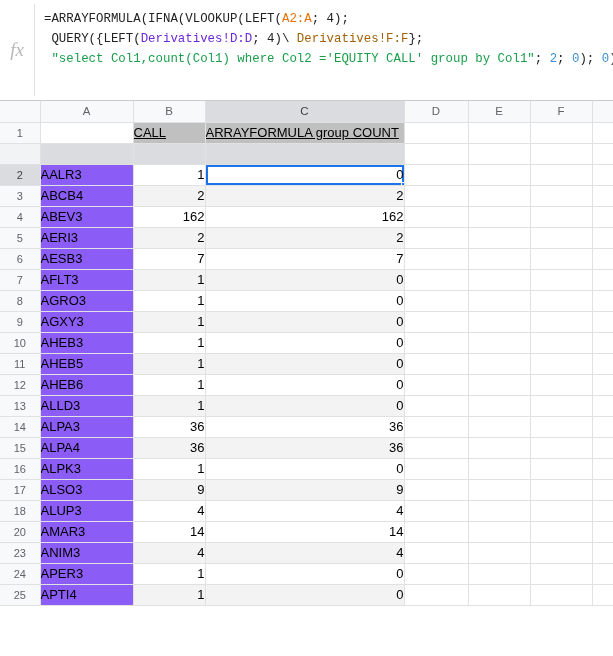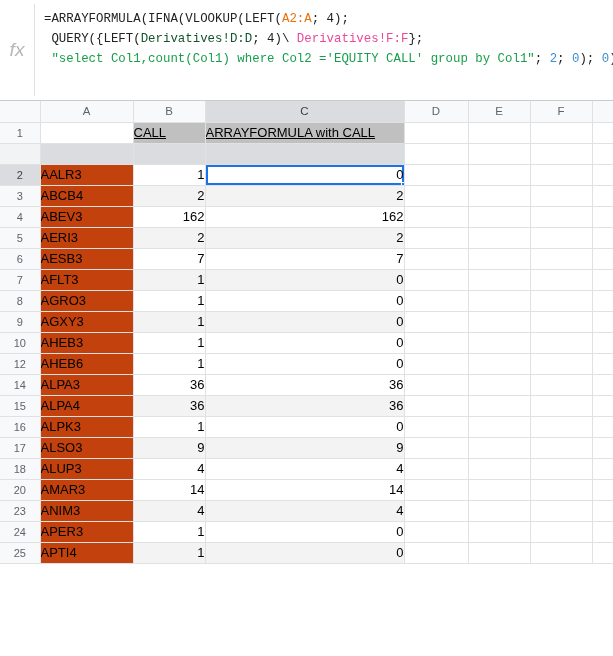--- a/index.html
+++ b/index.html
@@ -24,21 +24,21 @@
     display: flex;
     align-items: stretch;
   }
 
   #fx-icon {
     width: 34px;
     flex: 0 0 34px;
     display: flex;
     align-items: center;
     justify-content: center;
-    font-family: Liberation Sans, sans-serif;
+    font-family: Liberation Serif, serif;
     font-style: italic;
     font-size: 19px;
     color: #b7b7b7;
     user-select: none;
   }
 
   #formula-divider {
     width: 1px;
     flex: 0 0 1px;
     background: #e0e0e0;
@@ -50,22 +50,22 @@
     padding: 9px 0 0 9px;
     font-family: "Liberation Mono", monospace;
     font-size: 12.4px;
     line-height: 20px;
     color: #222222;
     white-space: pre;
     overflow: hidden;
   }
   #formula-input .l { display: block; height: 20px; }
   .tok-ref-orange { color: #e8710a; }
-  .tok-ref-purple { color: #14532d; }
-  .tok-ref-blue   { color: #ec4899; }
+  .tok-ref-purple { color: #6d28d9; }
+  .tok-ref-blue   { color: #a16207; }
   .tok-string     { color: #189e4a; }
   .tok-num        { color: #3d8fd1; }
 
   
   #grid {
     position: absolute;
     left: 0; top: 101px;
     width: 613px;
     height: 555px;
     overflow: hidden;
@@ -142,21 +142,21 @@
     padding: 0 3px;
     background: #ffffff;
   }
   .cell.txt { text-align: left;  padding-left: 5px; }
   .cell.num { text-align: right; padding-right: 4px; }
 
   
   .fill-hdr { background: #c0c0c0; text-decoration: underline; }
 
   
-  .fill-a   { background: #c2410c; }
+  .fill-a   { background: #8b5cf6; }
 
   
   .band     { background: #f3f3f3; }
 
   
   .sel-cell {
     position: relative;
     background: #ffffff;
     box-shadow: inset 0 0 0 2px #1a73e8;
     z-index: 3;
@@ -213,21 +213,21 @@
           <th class="colhead">E</th>
           <th class="colhead">F</th>
           <th class="colhead"></th>
         </tr>
     </thead>
     <tbody id="grid-body">
         <tr>
           <td class="rowhead">1</td>
           <td class="cell txt"></td>
           <td class="cell txt fill-hdr">CALL</td>
-          <td class="cell txt fill-hdr">ARRAYFORMULA with CALL</td>
+          <td class="cell txt fill-hdr">ARRAYFORMULA group COUNT</td>
           <td class="cell"></td>
           <td class="cell"></td>
           <td class="cell"></td>
           <td class="cell"></td>
         </tr>
         <tr class="sep-row">
           <td class="gut-sep"></td>
           <td></td>
           <td></td>
           <td></td>
@@ -320,24 +320,44 @@
           <td class="rowhead">10</td>
           <td class="cell txt fill-a">AHEB3</td>
           <td class="cell num">1</td>
           <td class="cell num">0</td>
           <td class="cell"></td>
           <td class="cell"></td>
           <td class="cell"></td>
           <td class="cell"></td>
         </tr>
         <tr>
+          <td class="rowhead">11</td>
+          <td class="cell txt fill-a">AHEB5</td>
+          <td class="cell num band">1</td>
+          <td class="cell num band">0</td>
+          <td class="cell"></td>
+          <td class="cell"></td>
+          <td class="cell"></td>
+          <td class="cell"></td>
+        </tr>
+        <tr>
           <td class="rowhead">12</td>
           <td class="cell txt fill-a">AHEB6</td>
           <td class="cell num">1</td>
           <td class="cell num">0</td>
+          <td class="cell"></td>
+          <td class="cell"></td>
+          <td class="cell"></td>
+          <td class="cell"></td>
+        </tr>
+        <tr>
+          <td class="rowhead">13</td>
+          <td class="cell txt fill-a">ALLD3</td>
+          <td class="cell num band">1</td>
+          <td class="cell num band">0</td>
           <td class="cell"></td>
           <td class="cell"></td>
           <td class="cell"></td>
           <td class="cell"></td>
         </tr>
         <tr>
           <td class="rowhead">14</td>
           <td class="cell txt fill-a">ALPA3</td>
           <td class="cell num">36</td>
           <td class="cell num">36</td>

